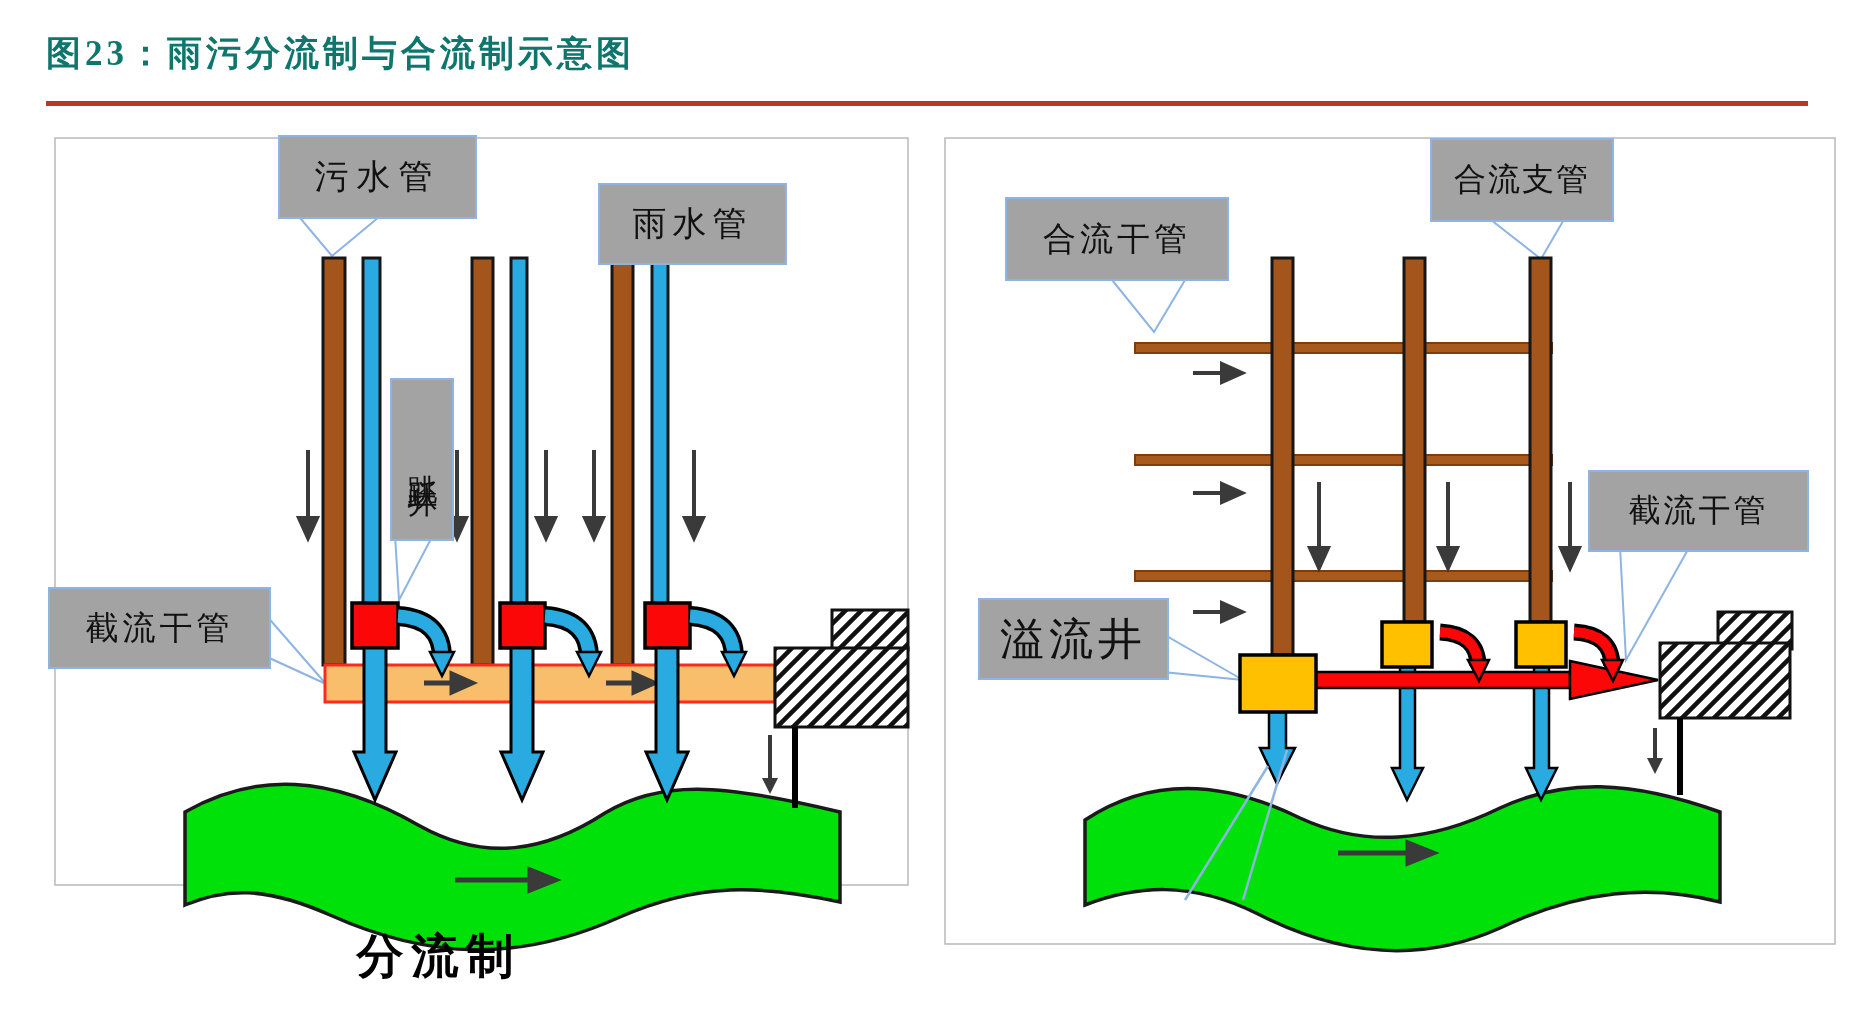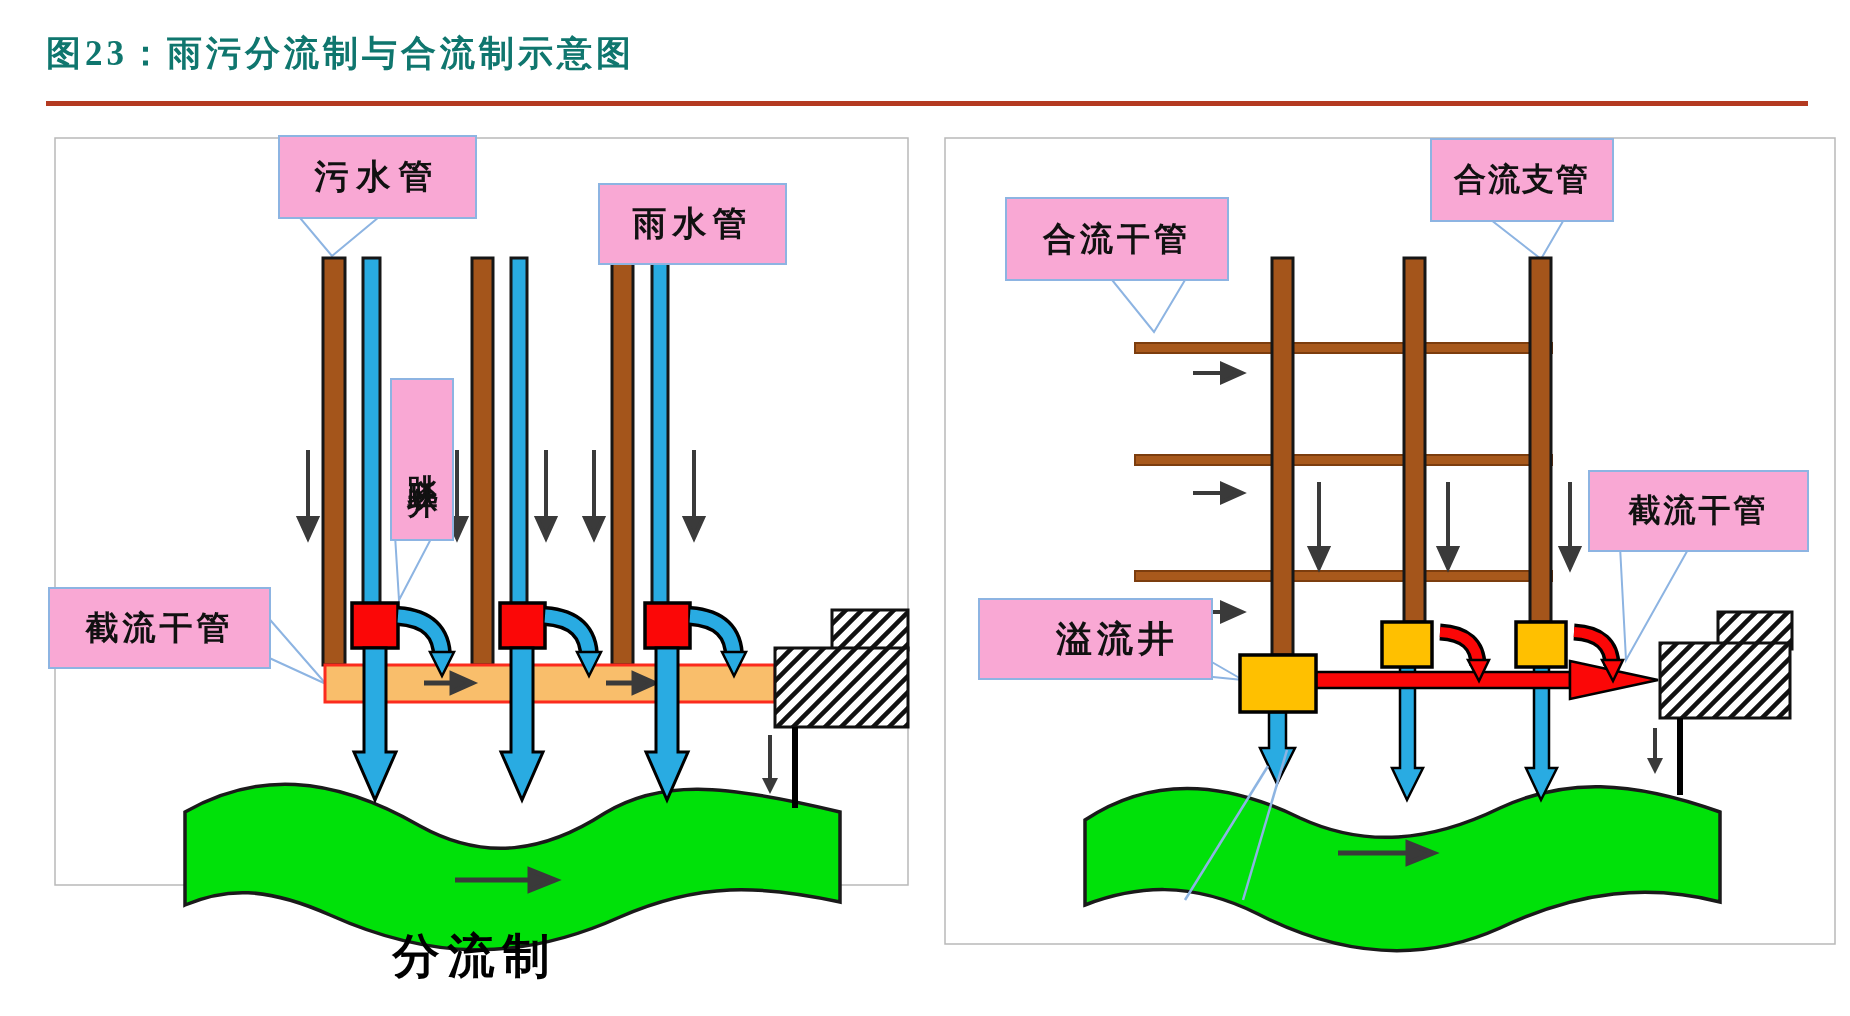--- a/index.html
+++ b/index.html
@@ -8,23 +8,23 @@
     font-family:"Liberation Serif","DejaVu Serif",serif;
   }
   .abs{position:absolute;}
   #figure-title{
     left:46px;top:30px;font-size:35px;font-weight:bold;color:#0f766e;
     letter-spacing:4px;white-space:nowrap;
   }
   #title-rule{left:46px;top:101px;width:1762px;height:5px;background:#B43A21;}
   svg.layer{position:absolute;left:0;top:0;}
   .callout{
-    position:absolute;background:#f9a8d4;border:2px solid #8DB4E2;
+    position:absolute;background:#a3a3a3;border:2px solid #8DB4E2;
     display:flex;align-items:center;justify-content:center;
-    color:#111111;font-weight:bold;text-align:center;
+    color:#111111;font-weight:normal;text-align:center;
   }
   .callout.vertical{
     writing-mode:vertical-rl;text-orientation:upright;letter-spacing:6px;
   }
   .caption{
     position:absolute;color:#000000;font-weight:bold;font-size:47px;
     letter-spacing:8px;text-align:center;white-space:nowrap;
   }
 </style>
 </head>
@@ -227,18 +227,18 @@
   <div class="callout vertical" style="left:390px;top:378px;width:60px;height:159px;font-size:30px;">跳跃井</div>
 
   <div class="callout" style="left:48px;top:587px;width:219px;height:78px;font-size:33px;letter-spacing:4px;">截流干管</div>
 
   <div class="callout" style="left:1005px;top:197px;width:220px;height:80px;font-size:33px;letter-spacing:4px;">合流干管</div>
 
   <div class="callout" style="left:1430px;top:138px;width:180px;height:80px;font-size:32px;letter-spacing:2px;">合流支管</div>
 
   <div class="callout" style="left:1588px;top:470px;width:217px;height:78px;font-size:32px;letter-spacing:3px;">截流干管</div>
 
-  <div class="callout" style="left:978px;top:598px;width:187px;height:78px;font-size:36px;letter-spacing:5px;padding-left:44px;">溢流井</div>
-
-
-  <div class="caption" style="left:350px;top:925px;width:250px;font-family:Liberation Mono, monospace;">分流制</div>
+  <div class="callout" style="left:978px;top:598px;width:187px;height:78px;font-size:44px;letter-spacing:5px;">溢流井</div>
+
+
+  <div class="caption" style="left:314px;top:925px;width:250px;font-family:Liberation Mono, monospace;">分流制</div>
 
 </div>
 
 </body></html>

